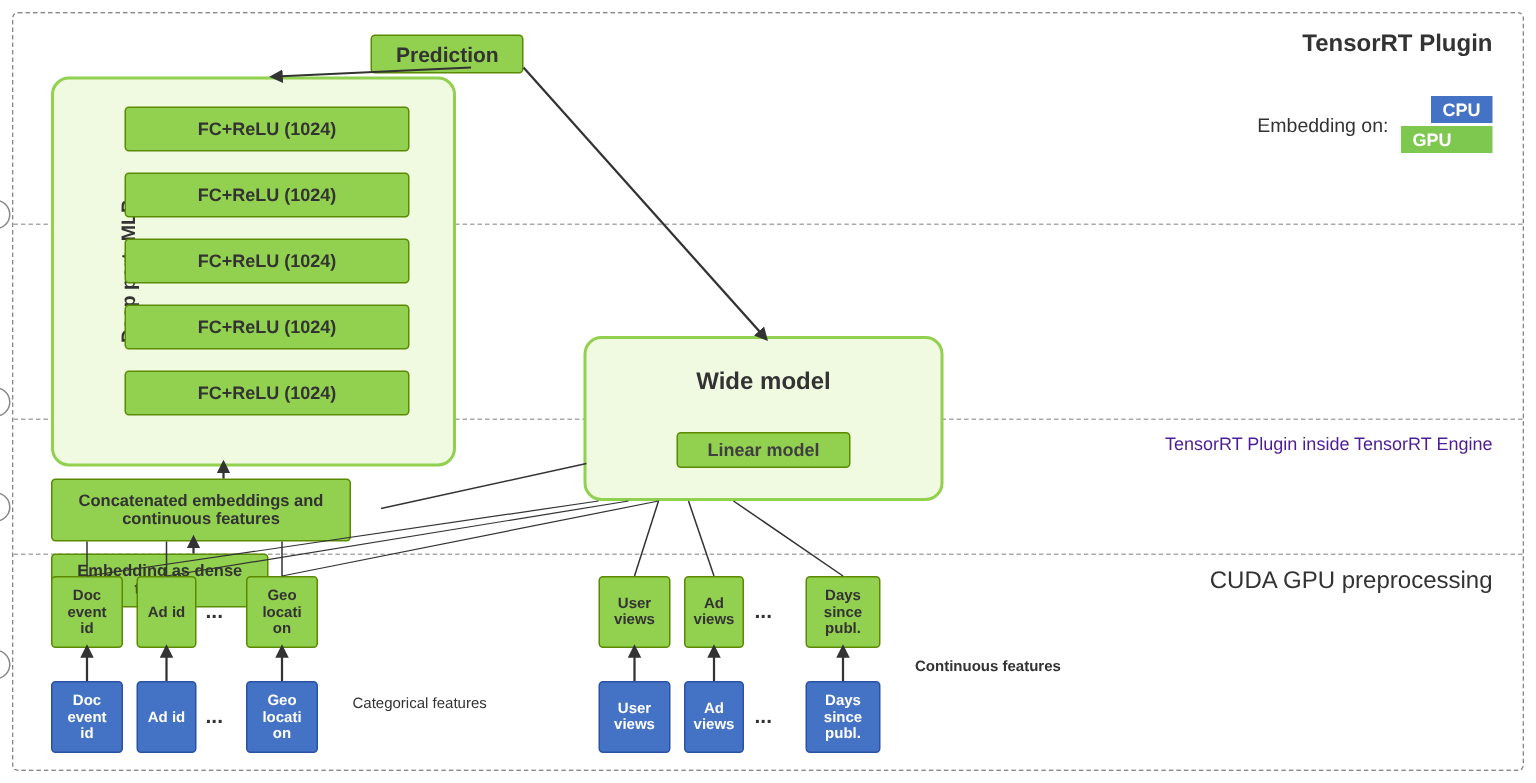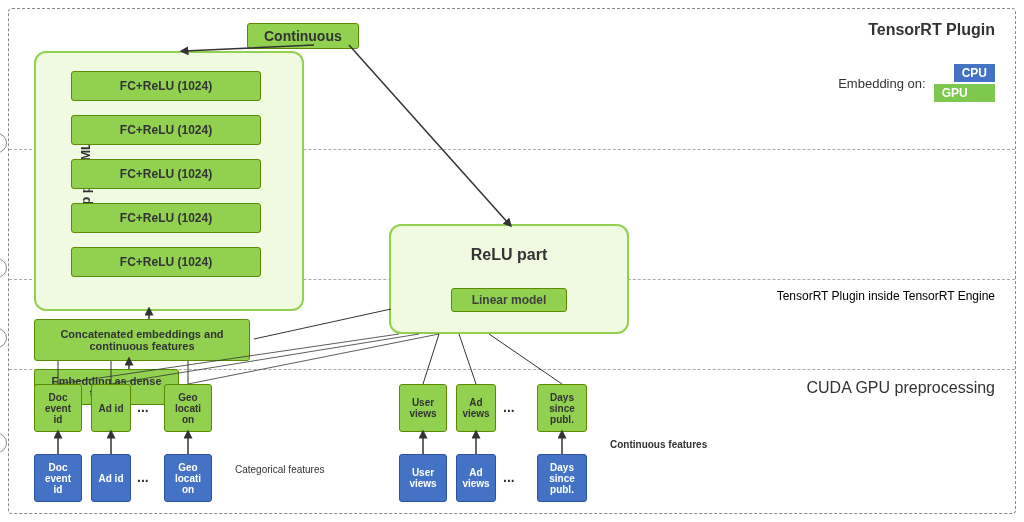--- a/index.html
+++ b/index.html
@@ -81,21 +81,21 @@
       display: flex;
       flex-direction: column;
       gap: 2px;
     }
 
     
     .plugin-label {
       position: absolute;
       right: 20px;
       font-size: 12px;
-      color: #000000;
+      color: #4c1d95;
     }
 
     
     .cuda-label {
       position: absolute;
       right: 20px;
       font-size: 16px;
       color: #333;
     }
 
@@ -140,39 +140,39 @@
       transform: translateY(-50%) rotate(-90deg);
       font-size: 13px;
       font-weight: bold;
       color: #333;
       white-space: nowrap;
     }
 
     
     .fc-box {
       position: absolute;
-      left: 35px;
+      left: 47px;
       width: 190px;
       height: 30px;
       background: #92d050;
       border: 1.5px solid #5a8a00;
       border-radius: 3px;
       display: flex;
       align-items: center;
       justify-content: center;
       font-size: 12px;
       font-weight: bold;
       color: #333;
     }
 
     
     .concat-box {
       position: absolute;
       left: 25px;
-      width: 216px;
+      width: 200px;
       background: #92d050;
       border: 1.5px solid #5a8a00;
       border-radius: 3px;
       display: flex;
       align-items: center;
       justify-content: center;
       font-size: 11px;
       font-weight: bold;
       color: #333;
       text-align: center;
@@ -307,40 +307,40 @@
   </div>
 
   <div class="divider" style="top: 140px;"></div>
   <div class="divider" style="top: 270px;"></div>
   <div class="divider" style="top: 360px;"></div>
 
   <div class="plugin-label" style="top: 280px;">TensorRT Plugin inside TensorRT Engine</div>
 
   <div class="cuda-label" style="top: 370px;">CUDA GPU preprocessing</div>
 
-  <div class="prediction-box">Continuous</div>
+  <div class="prediction-box">Prediction</div>
 
   <div class="mlp-outer">
     <div class="mlp-label" style="transform: translateY(-50%) rotate(-90deg); top:50%; left:2px;">Deep part: MLP</div>
 
     <div class="fc-box" style="top:18px;">FC+ReLU (1024)</div>
     <div class="fc-box" style="top:62px;">FC+ReLU (1024)</div>
     <div class="fc-box" style="top:106px;">FC+ReLU (1024)</div>
     <div class="fc-box" style="top:150px;">FC+ReLU (1024)</div>
     <div class="fc-box" style="top:194px;">FC+ReLU (1024)</div>
   </div>
 
   <div class="concat-box" style="top:310px; height:42px;">Concatenated embeddings
 and continuous features</div>
 
   <div class="embed-box" style="top:360px; height:36px;">Embedding as dense
 tensor</div>
 
   <div class="wide-part-outer">
-    <div class="wide-label">ReLU part</div>
+    <div class="wide-label">Wide model</div>
     <div class="linear-box">Linear model</div>
   </div>
 
   <div class="green-box" style="top:375px; left:25px; width:48px; height:48px;">Doc<br>event<br>id</div>
   <div class="green-box" style="top:375px; left:82px; width:40px; height:48px;">Ad id</div>
   <div class="dots-label" style="top:390px; left:128px;">...</div>
   <div class="green-box" style="top:375px; left:155px; width:48px; height:48px;">Geo<br>locati<br>on</div>
 
   <div class="green-box" style="top:375px; left:390px; width:48px; height:48px;">User<br>views</div>
   <div class="green-box" style="top:375px; left:447px; width:40px; height:48px;">Ad<br>views</div>

